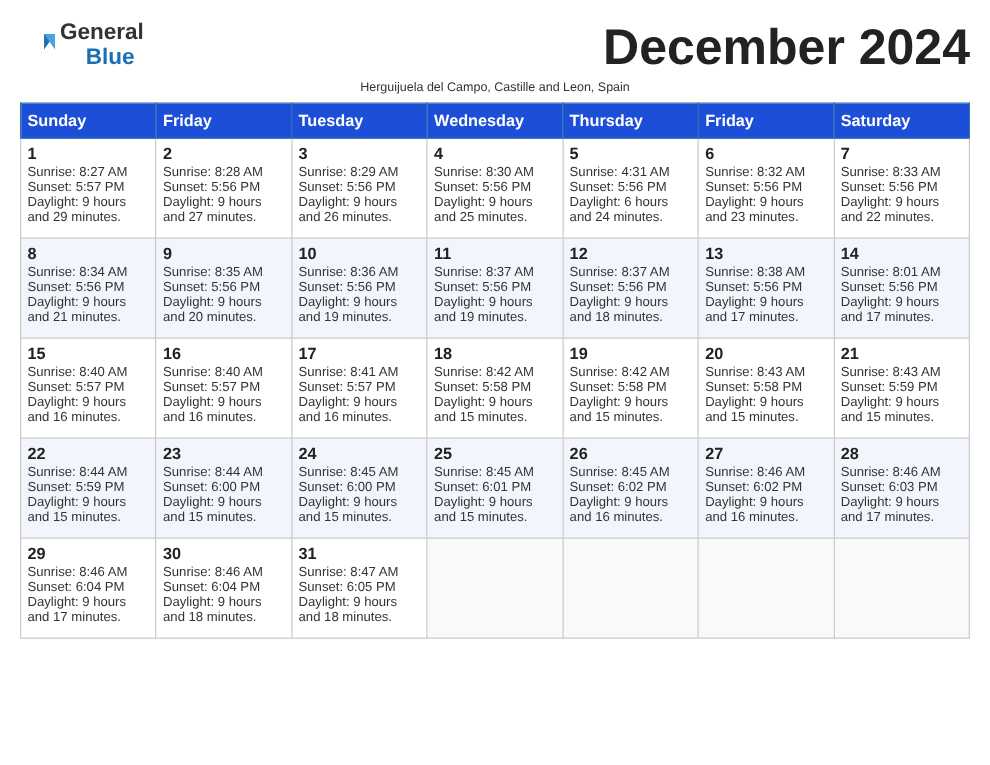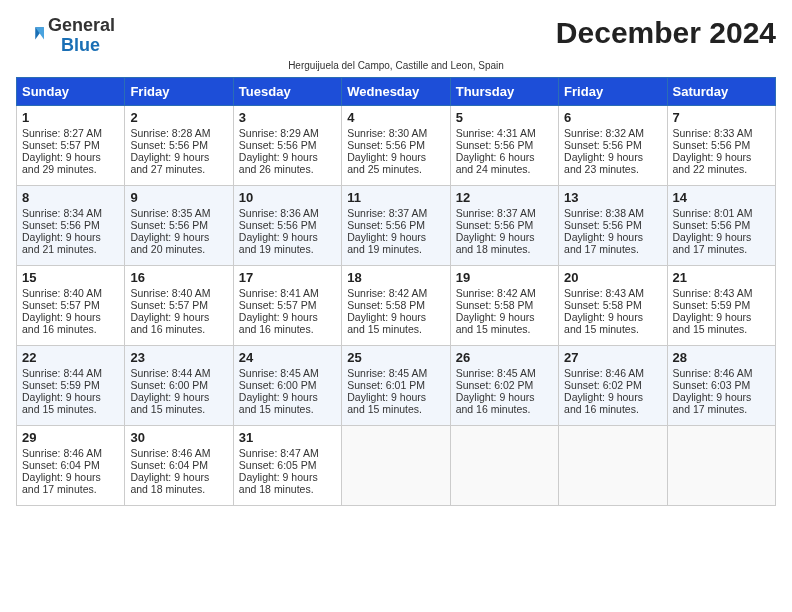--- a/index.html
+++ b/index.html
@@ -13,37 +13,38 @@
     .header-area {
       display: flex;
       justify-content: space-between;
       align-items: flex-start;
       margin-bottom: 4px;
     }
     .logo {
       display: flex;
       align-items: center;
       gap: 4px;
+      text-align: center;
     }
     .logo-text {
       font-size: 18px;
       font-weight: bold;
       line-height: 1.1;
     }
     .logo-general { color: #333; }
     .logo-blue { color: #1a6fb5; margin-left: 13px; }
     .logo-icon {
       width: 28px;
       height: 28px;
     }
     .title-area {
       text-align: right;
     }
     .month-title {
-      font-size: 30px;
+      font-size: 40px;
       font-weight: bold;
       color: #222;
     }
     .subtitle {
       font-size: 10px;
       color: #333;
       text-align: center;
       margin-bottom: 6px;
     }
     table {

